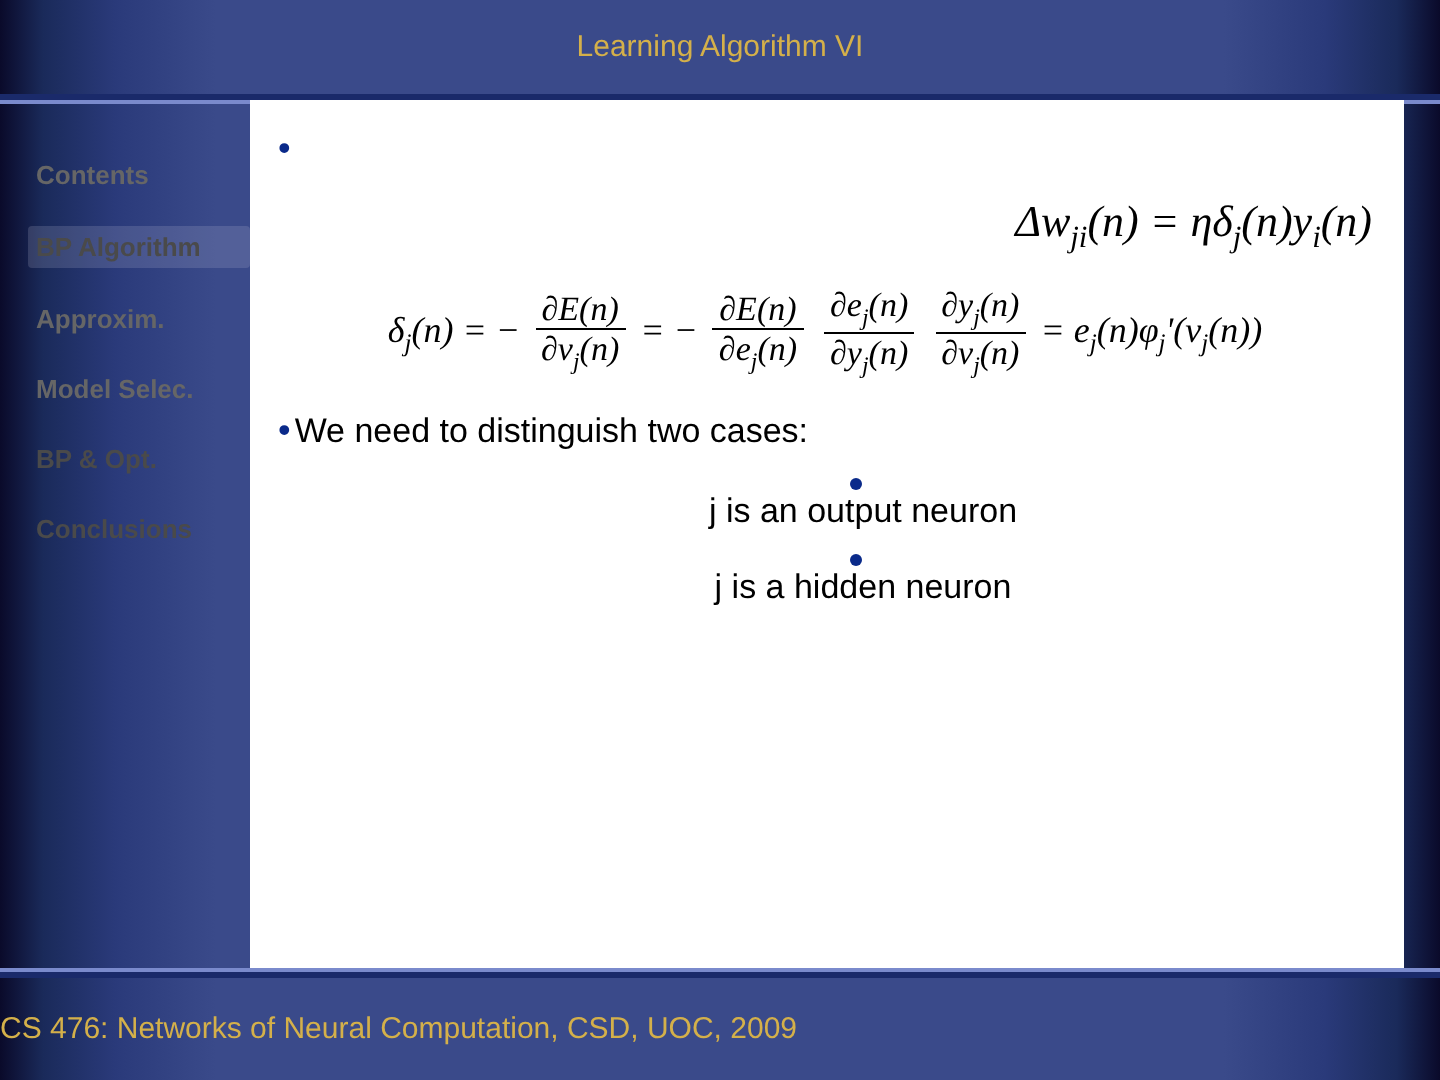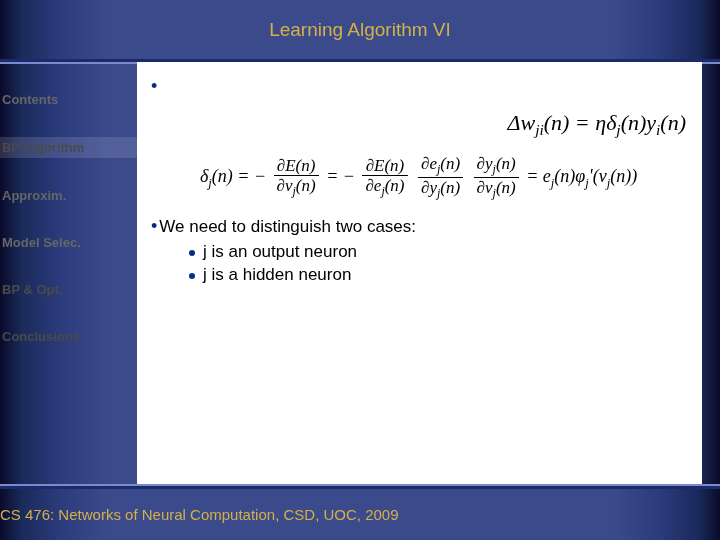--- a/index.html
+++ b/index.html
@@ -4,43 +4,43 @@
 <style>
   * { margin: 0; padding: 0; box-sizing: border-box; }
   html, body { width: 720px; height: 540px; overflow: hidden; font-family: Arial, sans-serif; }
   .slide {
     width: 720px; height: 540px;
     background: linear-gradient(to right, #0a0a2a 0%, #1a2a5a 3%, #2a3a7a 8%, #3a4a8a 15%, #3a4a8a 85%, #2a3a7a 92%, #1a2a5a 97%, #0a0a2a 100%);
     position: relative;
     display: flex; flex-direction: column;
   }
   .title-bar {
-    height: 62px;
+    height: 50px;
     display: flex; align-items: center; justify-content: center;
     color: #d4b04a;
-    font-size: 19px;
+    font-size: 15px;
     border-bottom: 3px solid #1a2a6a;
     position: relative;
   }
   .title-bar::after{
     content:"";
     position:absolute; left:0; right:0; bottom:-5px; height:2px;
     background:#7a8acc;
   }
   .body-row {
     flex: 1 1 auto;
     display: flex;
     position: relative;
   }
   .sidebar {
-    width: 137px;
+    width: 125px;
     padding-top: 28px;
     display: flex; flex-direction: column;
-    gap: 28px;
-    padding-left: 2px;
+    gap: 16px;
+    padding-left: 18px;
   }
   .nav-item {
     color: #666;
     font-size: 13px;
     font-weight: bold;
     padding: 2px 0;
   }
   .nav-item.dim { color: #4a4a4a; }
   .nav-item.active {
     background: rgba(200,200,220,0.18);
@@ -61,21 +61,21 @@
   .bullet-row { display: flex; }
   .bullet-dot { color: #0a2a8a; font-size: 18px; line-height: 1.2; margin-right: 2px; }
   .eq-block { text-align: right; margin: 10px 0 14px 0; font-family: 'Times New Roman', serif; font-size: 22px; font-style: italic; }
   .eq-block2 { text-align: center; margin: 6px 0 16px 0; font-family: 'Times New Roman', serif; font-size: 18px; font-style: italic; white-space: nowrap; }
   .sub { font-size: 0.7em; vertical-align: sub; font-style: italic; }
   .frac { display: inline-block; vertical-align: middle; font-size: 17px; line-height: 1; margin: 0 3px;}
   .frac .num { display:block; border-bottom: 1px solid #000; padding: 0 3px 1px 3px;}
   .frac .den { display:block; padding: 1px 3px 0 3px;}
   .italic { font-style: italic; }
   .sub-bullets { margin-left: 38px; margin-top: 2px; }
-  .sub-bullets .row { display:flex; align-items:flex-start; }
+  .sub-bullets .row { display:flex; align-items:center;flex-direction:column; }
   .sub-bullets .dot { width:6px; height:6px; background:#0a2a8a; border-radius:50%; margin-top:9px; margin-right:8px; flex-shrink:0;}
   .footer {
     height: 54px;
     border-top: 3px solid #1a2a6a;
     position: relative;
     display:flex; align-items:center; justify-content:flex-start;
     color: #d4b04a;
     font-size: 15px;
   }
   .footer::before{

